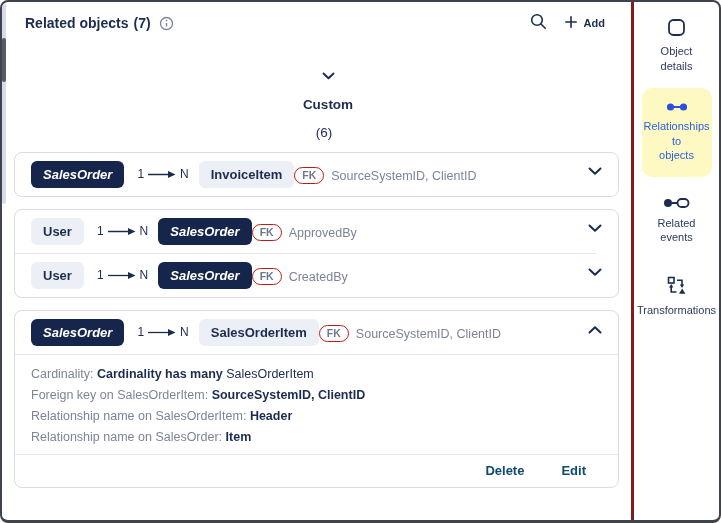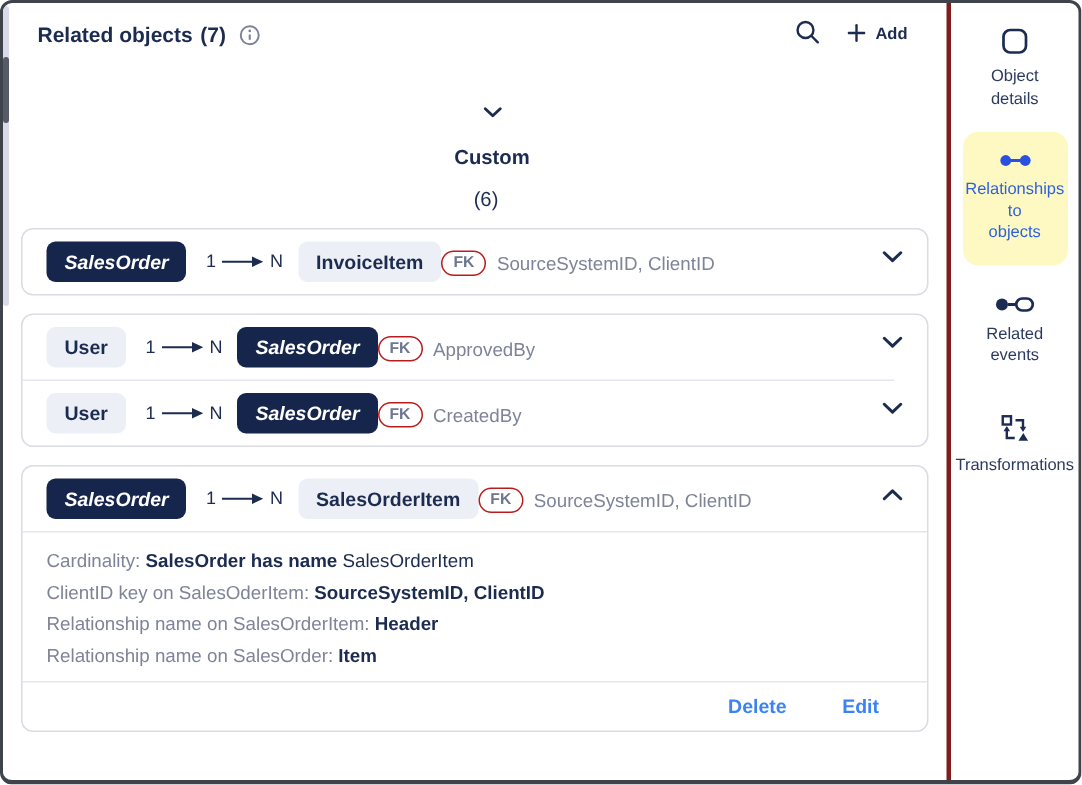--- a/index.html
+++ b/index.html
@@ -50,21 +50,21 @@
   .card-divider { height:1px; background:#e4e6ec; }
 
   .details { padding:8px 16px 9px 16px; }
   .detail-line { font-size:12.5px; line-height:16px; margin-top:5px; color:#7e8498; }
   .detail-line:first-child { margin-top:3px; }
   .detail-bold { color:#1c2c50; font-weight:700; }
   .detail-rest { color:#1c2c50; }
 
   .card-footer { display:flex; justify-content:flex-end; align-items:center; gap:37px; padding:8px 32px 9px 0; }
   .link-btn { background:none; border:none; cursor:pointer; font-family:"Liberation Sans",sans-serif;
-              font-size:13px; font-weight:600; color:#3b82f6; }
+              font-size:13px; font-weight:600; color:#0c4a6e; }
 
   .sidebar { flex:0 0 88px; border-left:3px solid #7f1d1d; padding-top:16px;
              display:flex; flex-direction:column; align-items:center; }
   .side-item { display:flex; flex-direction:column; align-items:center; text-align:center;
                font-size:11px; line-height:1.32; color:#2c3a5e; cursor:pointer; }
   .side-item .icon-box { margin-bottom:7px; display:inline-flex; }
   .side-item.selected { background:#fef9c3; border-radius:10px; width:70px; padding:14px 3px; color:#2d62de; }
   .si-1 { margin-bottom:15px; }
   .si-3 { margin-top:20px; }
   .si-4 { margin-top:31px; }
@@ -219,24 +219,24 @@
         </span>
         <button class="chevron-btn">
           <svg width="14" height="9" viewBox="0 0 14 9" style="transform:rotate(180deg)">
             <polyline points="1.5,1.5 7,6.8 12.5,1.5" fill="none" stroke="#1c2c50" stroke-width="2" stroke-linecap="round" stroke-linejoin="round"></polyline>
           </svg>
         </button>
       </div>
       <div class="card-divider"></div>
       <div class="details">
         <div class="detail-line">
-          <span>Cardinality: </span><span class="detail-bold">SalesOrder has name</span><span class="detail-rest"> SalesOrderItem</span>
+          <span>Cardinality: </span><span class="detail-bold">Cardinality has many</span><span class="detail-rest"> SalesOrderItem</span>
         </div>
         <div class="detail-line">
-          <span>ClientID key on SalesOderItem: </span><span class="detail-bold">SourceSystemID, ClientID</span><span class="detail-rest"></span>
+          <span>Foreign key on SalesOrderItem: </span><span class="detail-bold">SourceSystemID, ClientID</span><span class="detail-rest"></span>
         </div>
         <div class="detail-line">
           <span>Relationship name on SalesOrderItem:  </span><span class="detail-bold">Header</span><span class="detail-rest"></span>
         </div>
         <div class="detail-line">
           <span>Relationship name on SalesOrder:  </span><span class="detail-bold">Item</span><span class="detail-rest"></span>
         </div>
       </div>
       <div class="card-divider"></div>
       <div class="card-footer">

